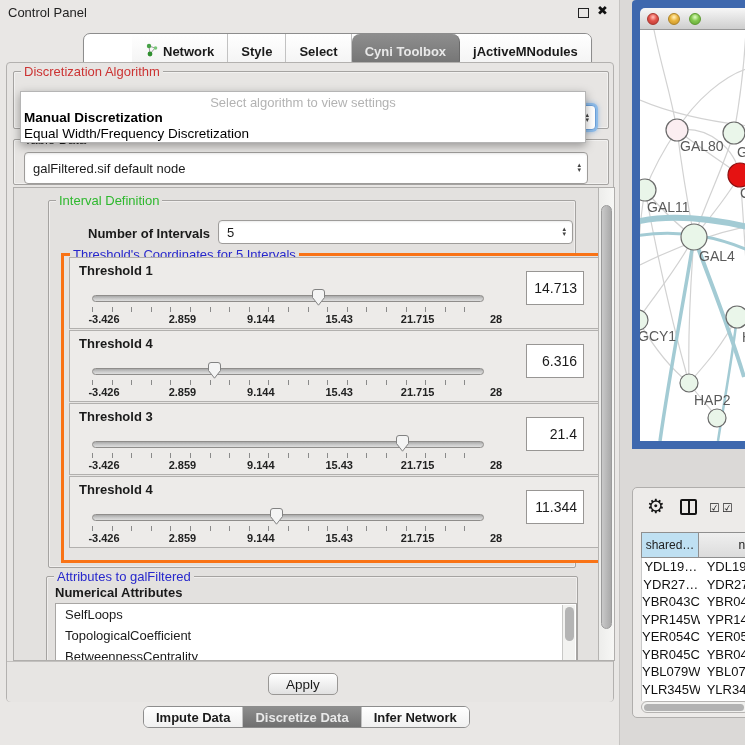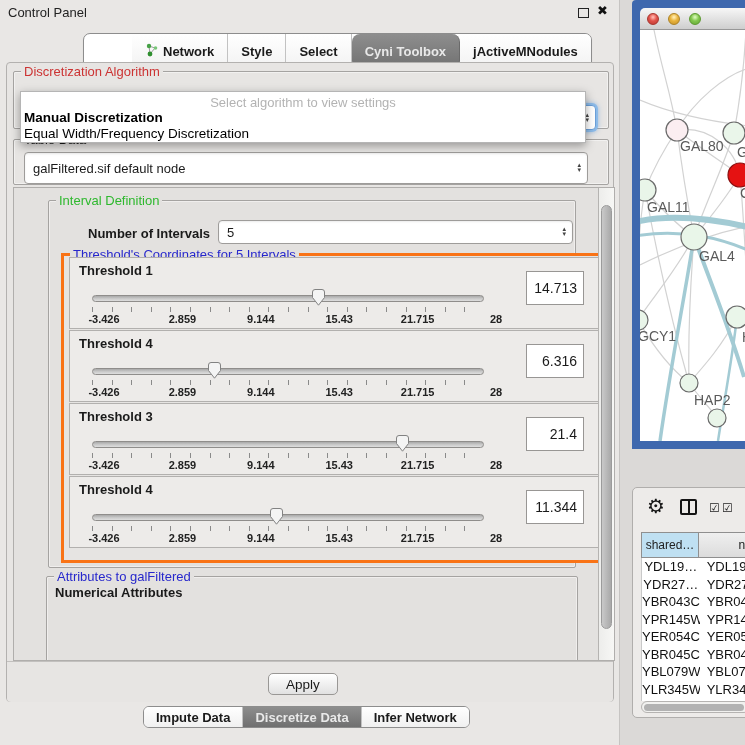--- a/index.html
+++ b/index.html
@@ -285,20 +285,30 @@
     </div>
     <div class="val-box">11.344</div>
   </div>
 </div>
         </div>
       </div>
 
       <div class="group attr-group">
         <span class="group-title t-blue">Attributes to galFiltered</span>
         <div class="attr-sub">Numerical Attributes</div>
+        <div class="attr-list">
+          <div>
+              <div class="attr-item">SelfLoops</div>
+              <div class="attr-item">TopologicalCoefficient</div>
+              <div class="attr-item">BetweennessCentrality</div>
+            </div>
+          <div class="attr-scroll">
+              <div class="thumb-v2"></div>
+            </div>
+        </div>
       </div>
 
       <div class="vscroll">
         <div class="thumb-v"></div>
       </div>
     </div>
 
     <div class="apply-row">
       <div class="apply-btn">Apply</div>
     </div>

